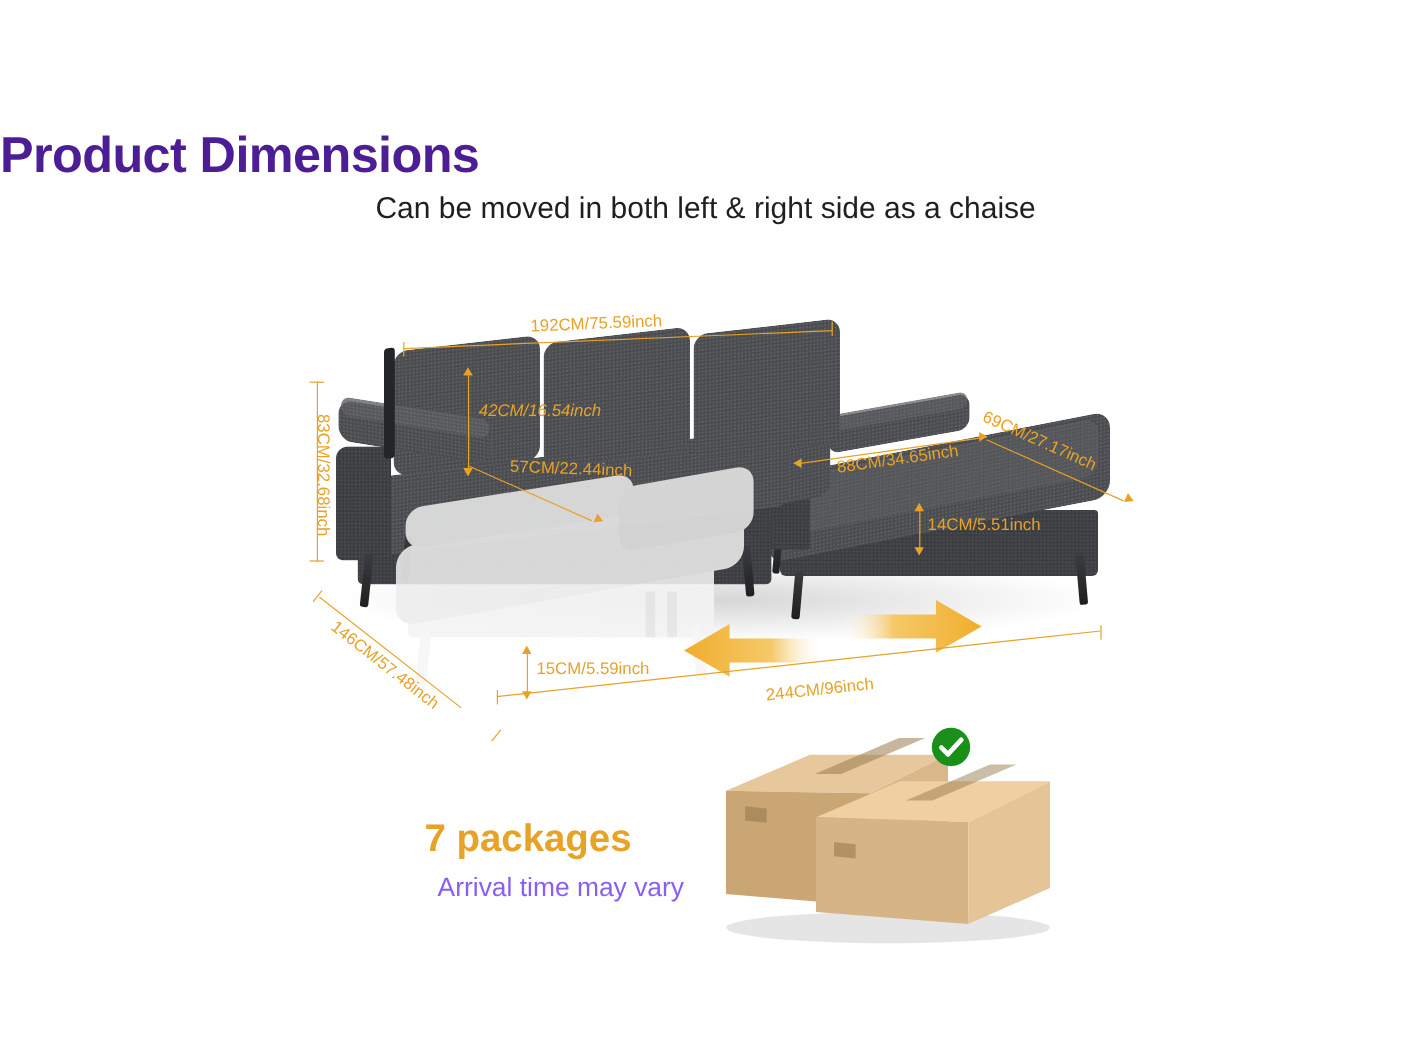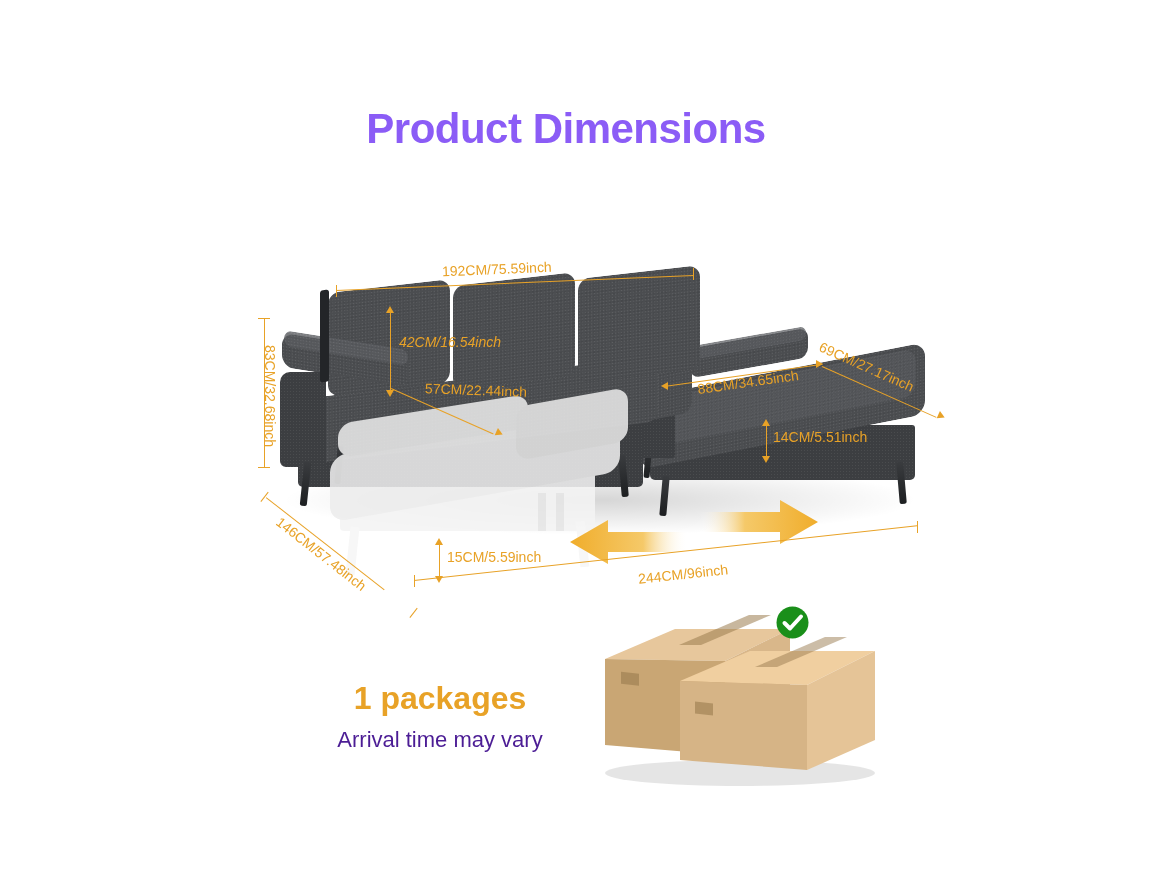--- a/index.html
+++ b/index.html
@@ -16,24 +16,23 @@
     height: 882px;
     background: #ffffff;
     overflow: hidden;
   }
 
   
   #title {
     position: absolute;
     left: 0; top: 105px;
     width: 1132px;
-    text-align: center;
     font-size: 42px;
     font-weight: bold;
-    color: #8b5cf6;
+    color: #4c1d95;
     letter-spacing: -0.5px;
     white-space: nowrap;
   }
   #subtitle {
     position: absolute;
     left: 0; top: 160px;
     width: 1176px;
     text-align: center;
     font-size: 25px;
     color: #1f1f1f;
@@ -130,33 +129,34 @@
     text-align: center;
     font-size: 32px;
     font-weight: bold;
     color: #e8a227;
     white-space: nowrap;
   }
   #pkg-sub {
     position: absolute;
     left: 310px; top: 727px;
     width: 260px;
-    text-align: center;
+    text-align: right;
     font-size: 22px;
-    color: #4c1d95;
+    color: #8b5cf6;
     white-space: nowrap;
   }
   #boxes { position: absolute; left: 575px; top: 595px; width: 330px; height: 195px; }
 </style>
 </head>
 <body>
 
 <div id="page">
 
   <div id="title">Product Dimensions</div>
+  <div id="subtitle">Can be moved in both left &amp; right side as a chaise</div>
 
   <div id="sofa-stage">
 
     <div class="piece" style="left:40px;top:215px;width:640px;height:70px;background:radial-gradient(ellipse at 50% 50%, rgba(0,0,0,0.16), rgba(0,0,0,0) 70%);"></div>
 
     <div class="piece fabric-dk" style="left:410px;top:175px;width:265px;height:55px;border-radius:3px 3px 5px 5px;"></div>
     <div class="piece fabric" style="left:400px;top:120px;width:285px;height:72px;
                 border-radius:14px;
                 transform:skewY(-11deg);"></div>
     <div class="piece fabric-lt" style="left:408px;top:124px;width:268px;height:48px;border-radius:14px;opacity:.55;transform:skewY(-11deg);"></div>
@@ -262,21 +262,21 @@
   <div class="dimline v" style="left:439px;top:543px;height:35px;"></div>
   <div class="ahead up" style="left:435.4px;top:538px;"></div>
   <div class="ahead down" style="left:435.4px;top:576px;"></div>
   <div class="dim" style="left:447px;top:549px;">15CM/5.59inch</div>
 
   <div class="dimline h" style="left:414px;top:580px;width:506px;transform:rotate(-6.2deg);transform-origin:left center;"></div>
   <div class="tick v" style="left:414px;top:575px;"></div>
   <div class="tick v" style="left:917px;top:521px;"></div>
   <div class="dim" style="left:638px;top:566px;transform:rotate(-6.2deg);">244CM/96inch</div>
 
-  <div id="pkg-heading">1 packages</div>
+  <div id="pkg-heading">7 packages</div>
   <div id="pkg-sub">Arrival time may vary</div>
 
   <div id="boxes">
     <svg width="330" height="195" viewBox="0 0 330 195">
 
       <ellipse cx="165" cy="178" rx="135" ry="13" fill="#000" opacity="0.10"></ellipse>
 
       <g>
         <polygon points="30,64 100,34 215,34 150,66" fill="#e7c79c"></polygon>
         <polygon points="30,64 150,66 150,160 30,150" fill="#c9a674"></polygon>

